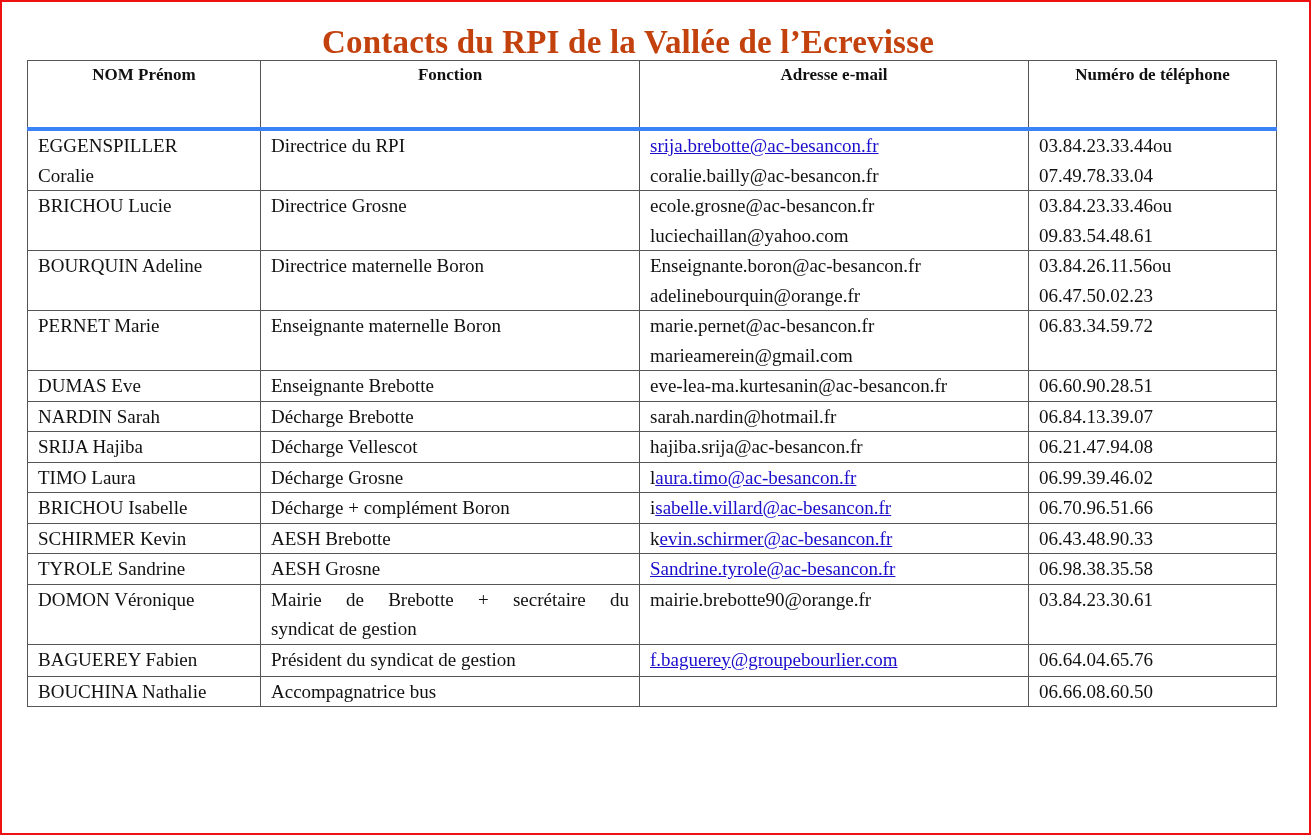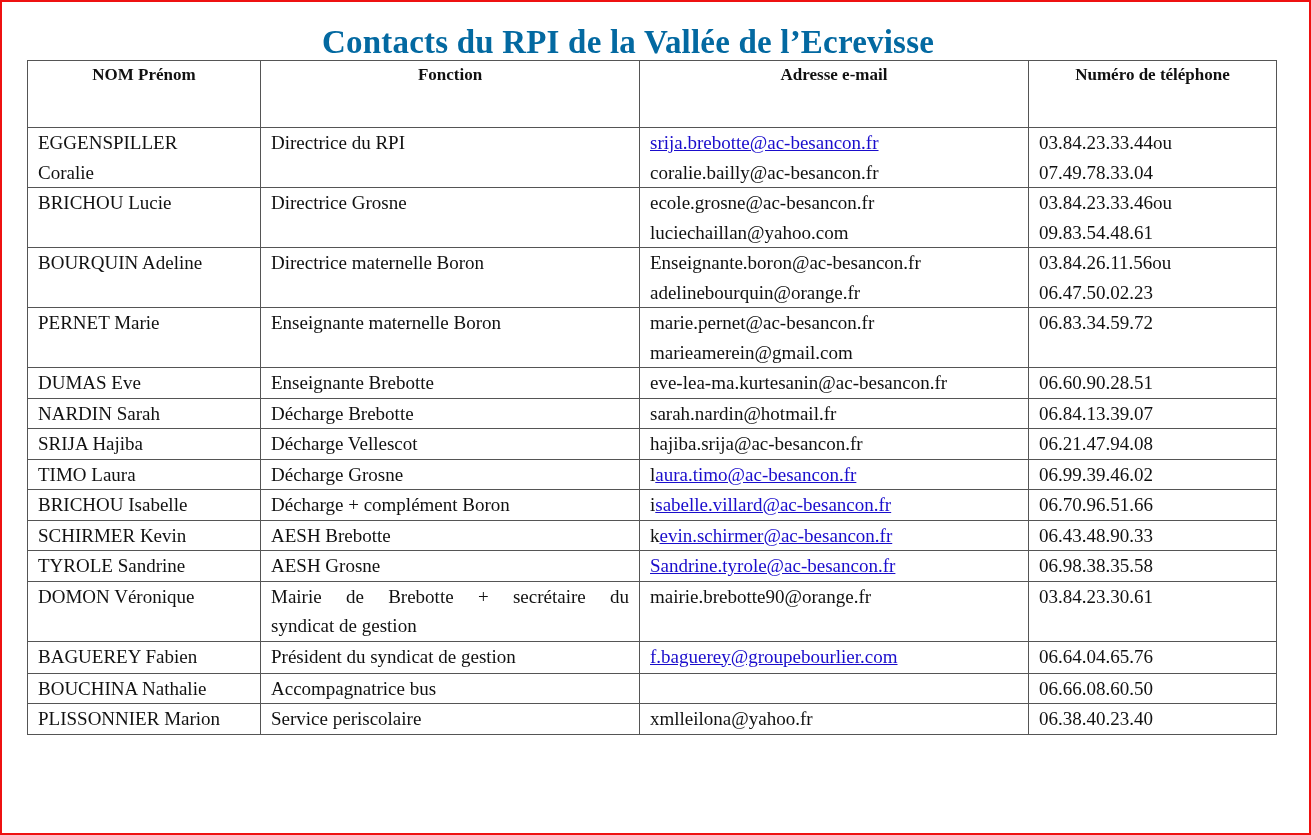--- a/index.html
+++ b/index.html
@@ -28,21 +28,21 @@
     }
     .title {
       position: absolute;
       left: 0;
       top: 0;
       width: 1256px;
       text-align: center;
       font-family: "Liberation Serif", "DejaVu Serif", serif;
       font-size: 33px;
       line-height: 40px;
-      color: #0369a1;
+      color: #c2410c;
       letter-spacing: 0.2px;
     }
     table.contacts {
       position: absolute;
       left: 27px;
       top: 60px;
       width: 1249px;
       border-collapse: collapse;
       table-layout: fixed;
       font-family: "Liberation Serif", "DejaVu Serif", serif;
@@ -60,21 +60,21 @@
     }
     table.contacts th {
       font-weight: bold;
       text-align: center;
       font-size: 17px;
       height: 65px;
       padding-top: 1px;
       line-height: 26px;
       margin-top: 46px;
     }
-    table.contacts tr.first-row td { border-top: 1px solid #3b82f6; }
+    table.contacts tr.first-row td { border-top: 4px solid #3b82f6; }
     col.c-name { width: 233px; }
     col.c-func { width: 379px; }
     col.c-mail { width: 389px; }
     col.c-tel  { width: 248px; }
     .cell-line { display: block; }
     .phone-line {
       display: flex;
     }
     .link {
       color: #1a0dcc;
@@ -239,21 +239,15 @@
       <td>06.64.04.65.76</td>
     </tr>
 
     <tr class="row-short">
       <td>BOUCHINA Nathalie</td>
       <td>Accompagnatrice bus</td>
       <td></td>
       <td>06.66.08.60.50</td>
     </tr>
 
-    <tr class="row-short">
-      <td>PLISSONNIER Marion</td>
-      <td>Service periscolaire</td>
-      <td>xmlleilona@yahoo.fr</td>
-      <td>06.38.40.23.40</td>
-    </tr>
 
   </tbody>
 </table>
 
 </body></html>

